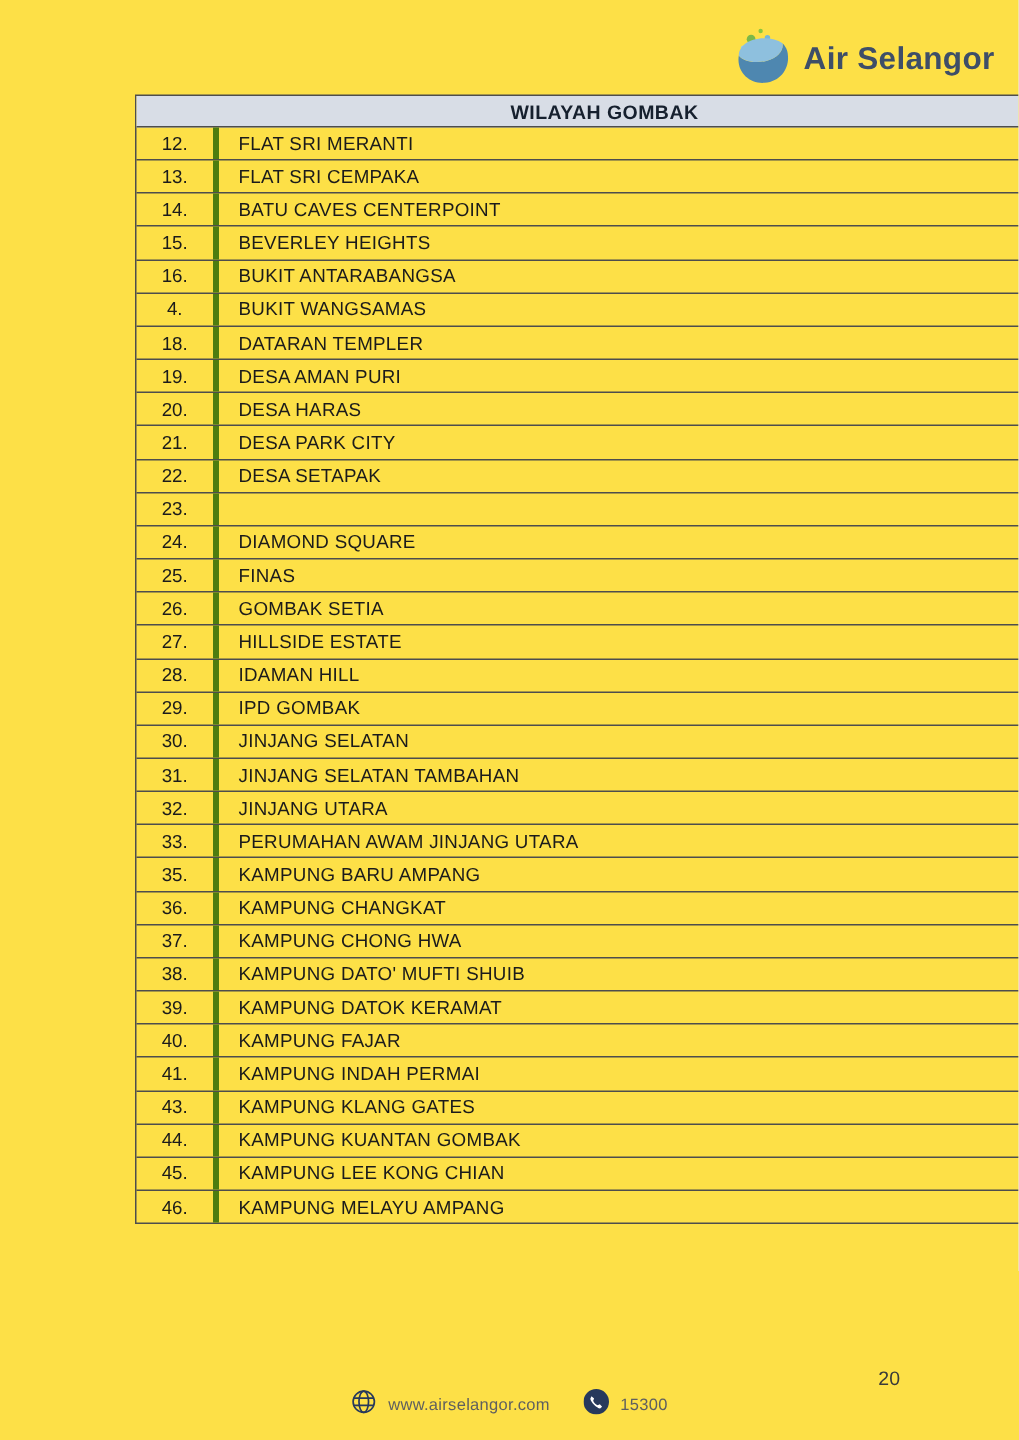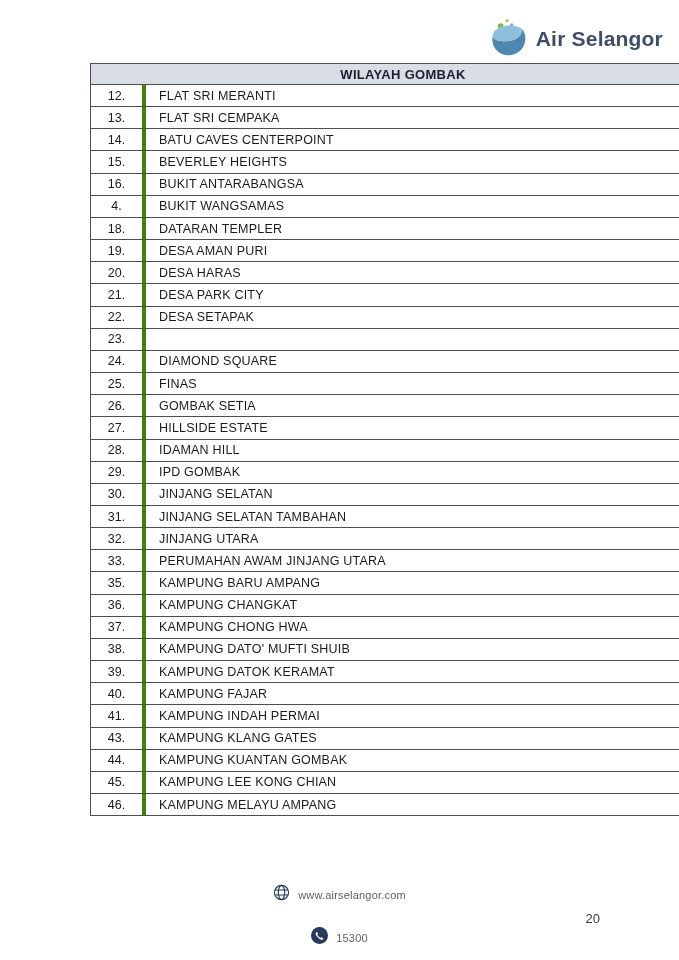--- a/index.html
+++ b/index.html
@@ -1,21 +1,21 @@
 <!DOCTYPE html>
 <html><head>
 <meta charset="utf-8">
 <style>
   * { margin: 0; padding: 0; box-sizing: border-box; }
   html, body { background: #e9e9e9; }
   .page {
     position: relative;
     width: 679px;
     height: 960px;
-    background: #ffffff;
+    background: #fde047;
     font-family: "Liberation Sans", sans-serif;
     overflow: hidden;
   }
 
   
   .logo {
     position: absolute;
     top: 17px;
     right: 16px;
     display: flex;
@@ -72,21 +72,20 @@
   
   .footer {
     position: absolute;
     left: 0;
     right: 0;
     bottom: 12px;
     display: flex;
     align-items: center;
     justify-content: center;
     gap: 22px;
-    flex-direction: column;
   }
   .footer-item { display: flex; align-items: center; gap: 8px; }
   .footer-text { font-size: 11px; color: #5f5f5f; letter-spacing: 0.2px; }
   .page-number {
     position: absolute;
     right: 79px;
     bottom: 34px;
     font-size: 13px;
     color: #3a3a3a;
   }

